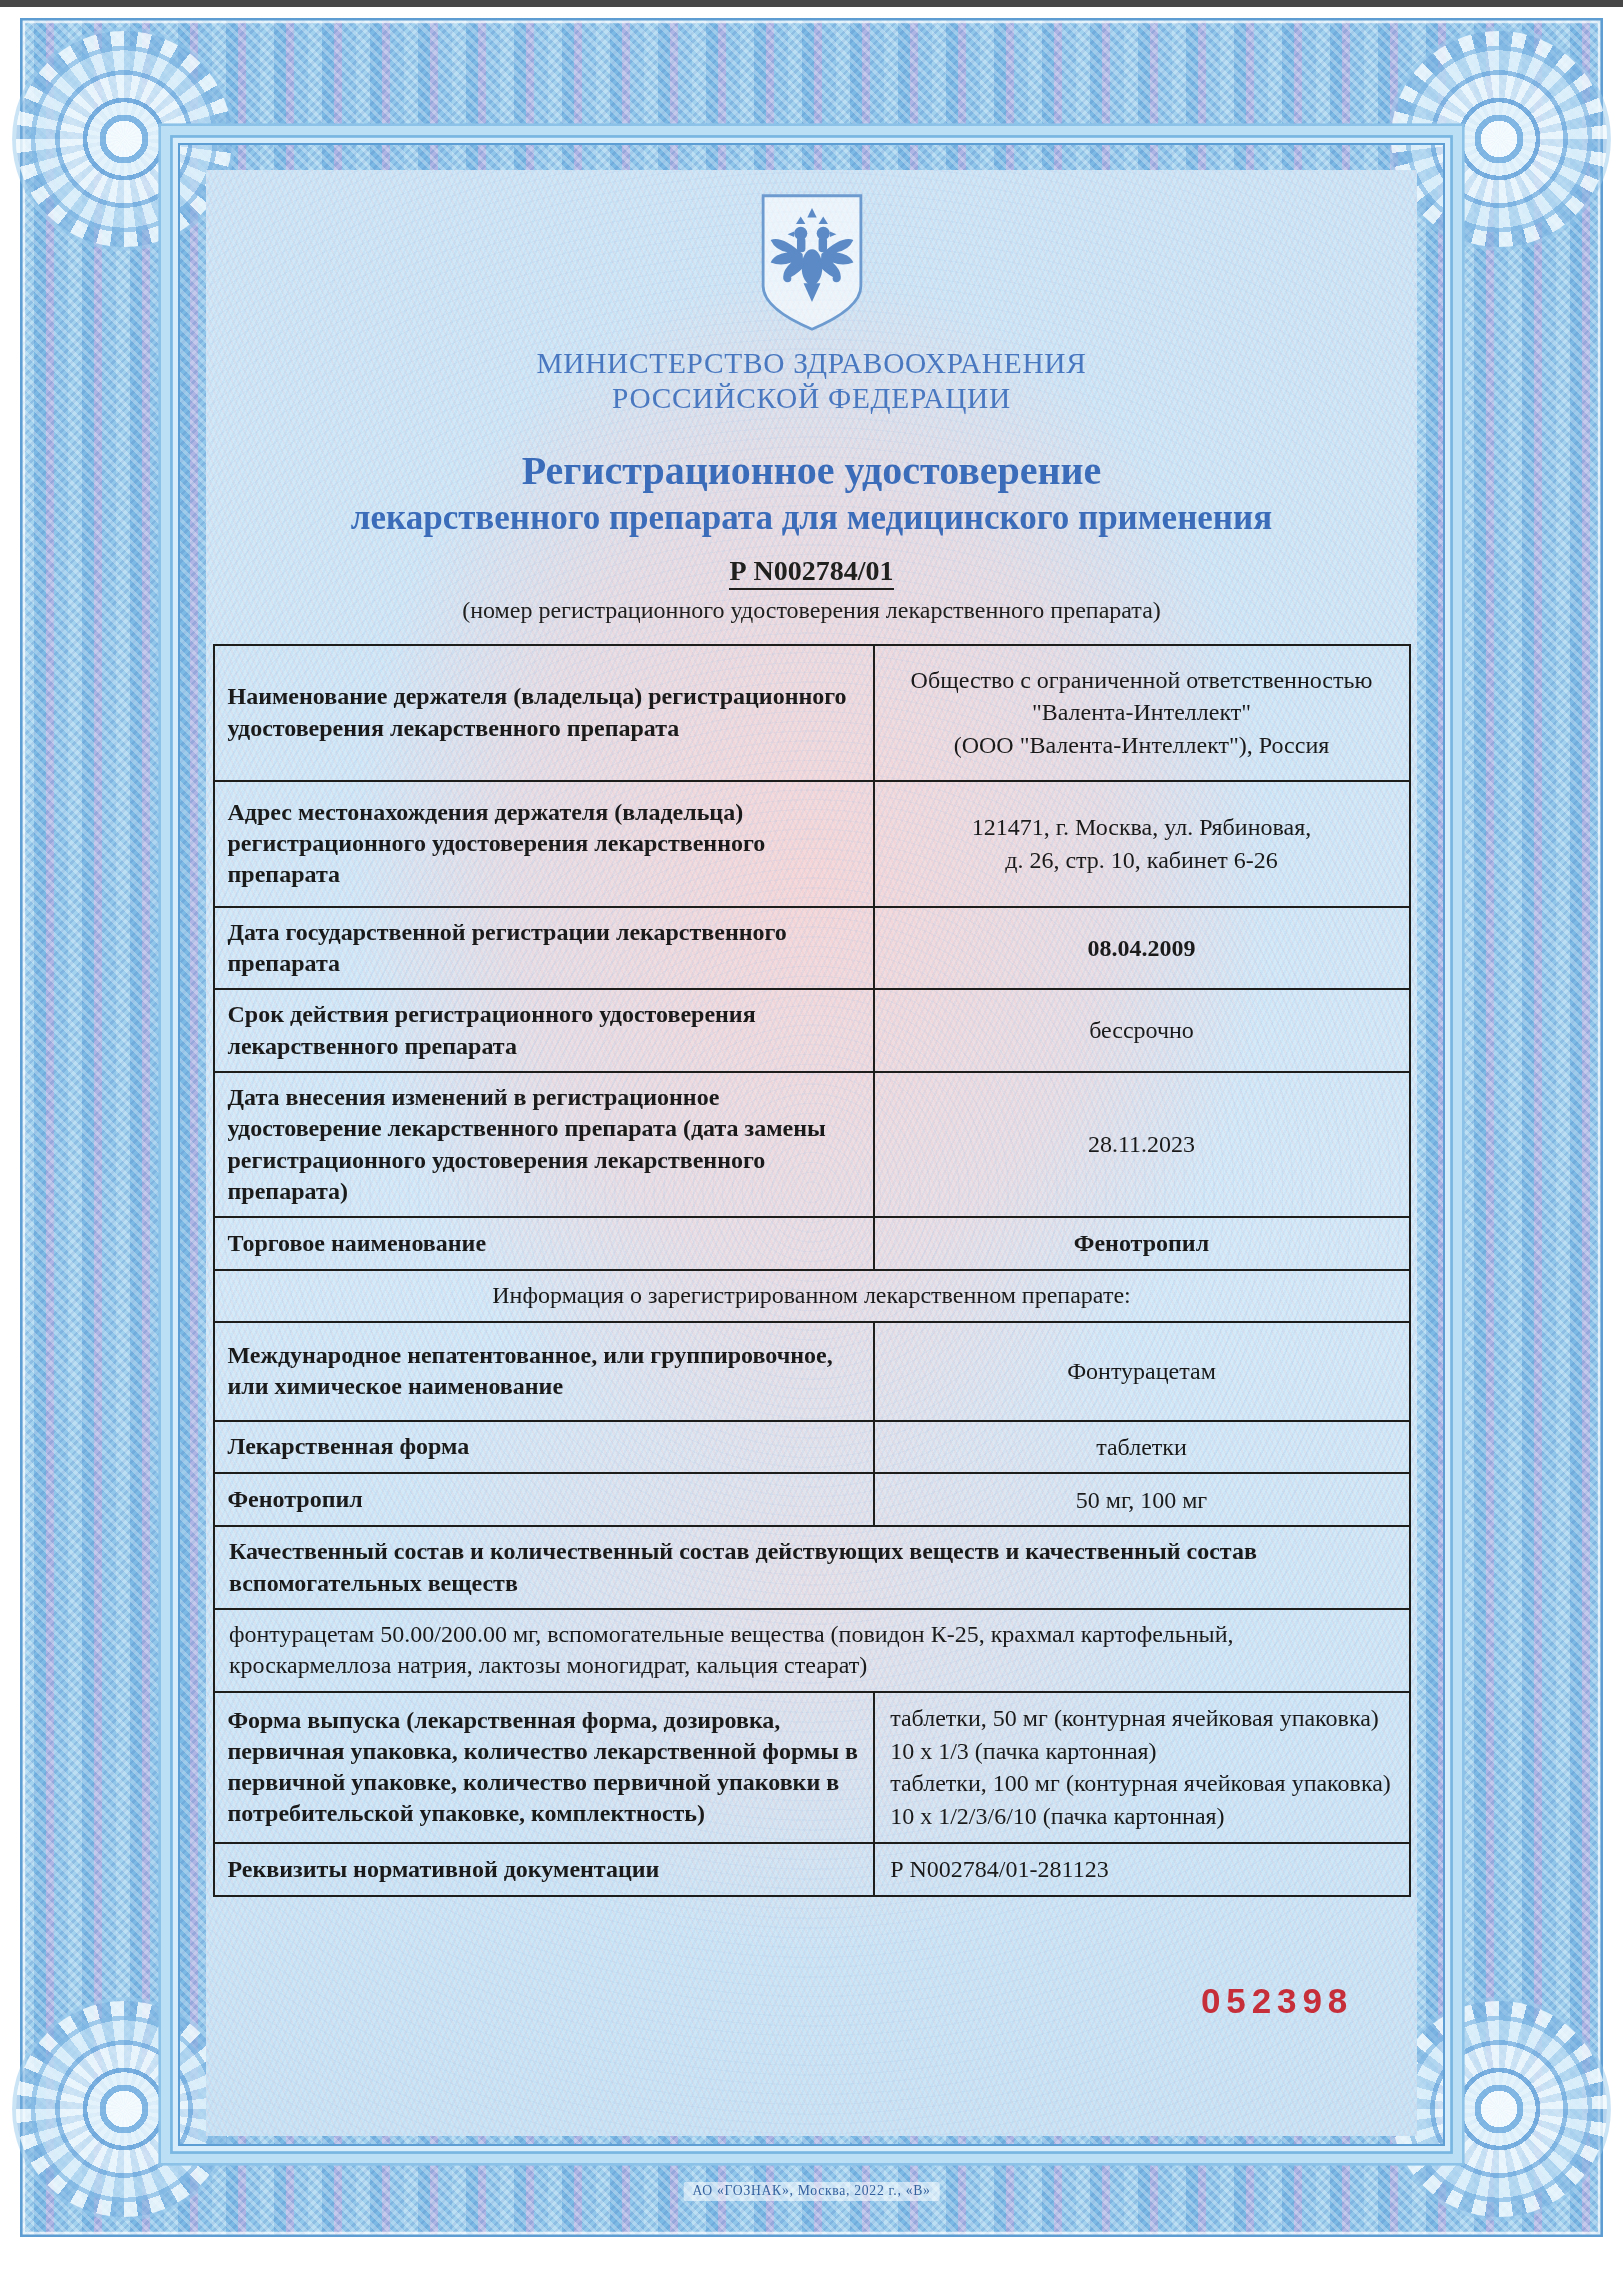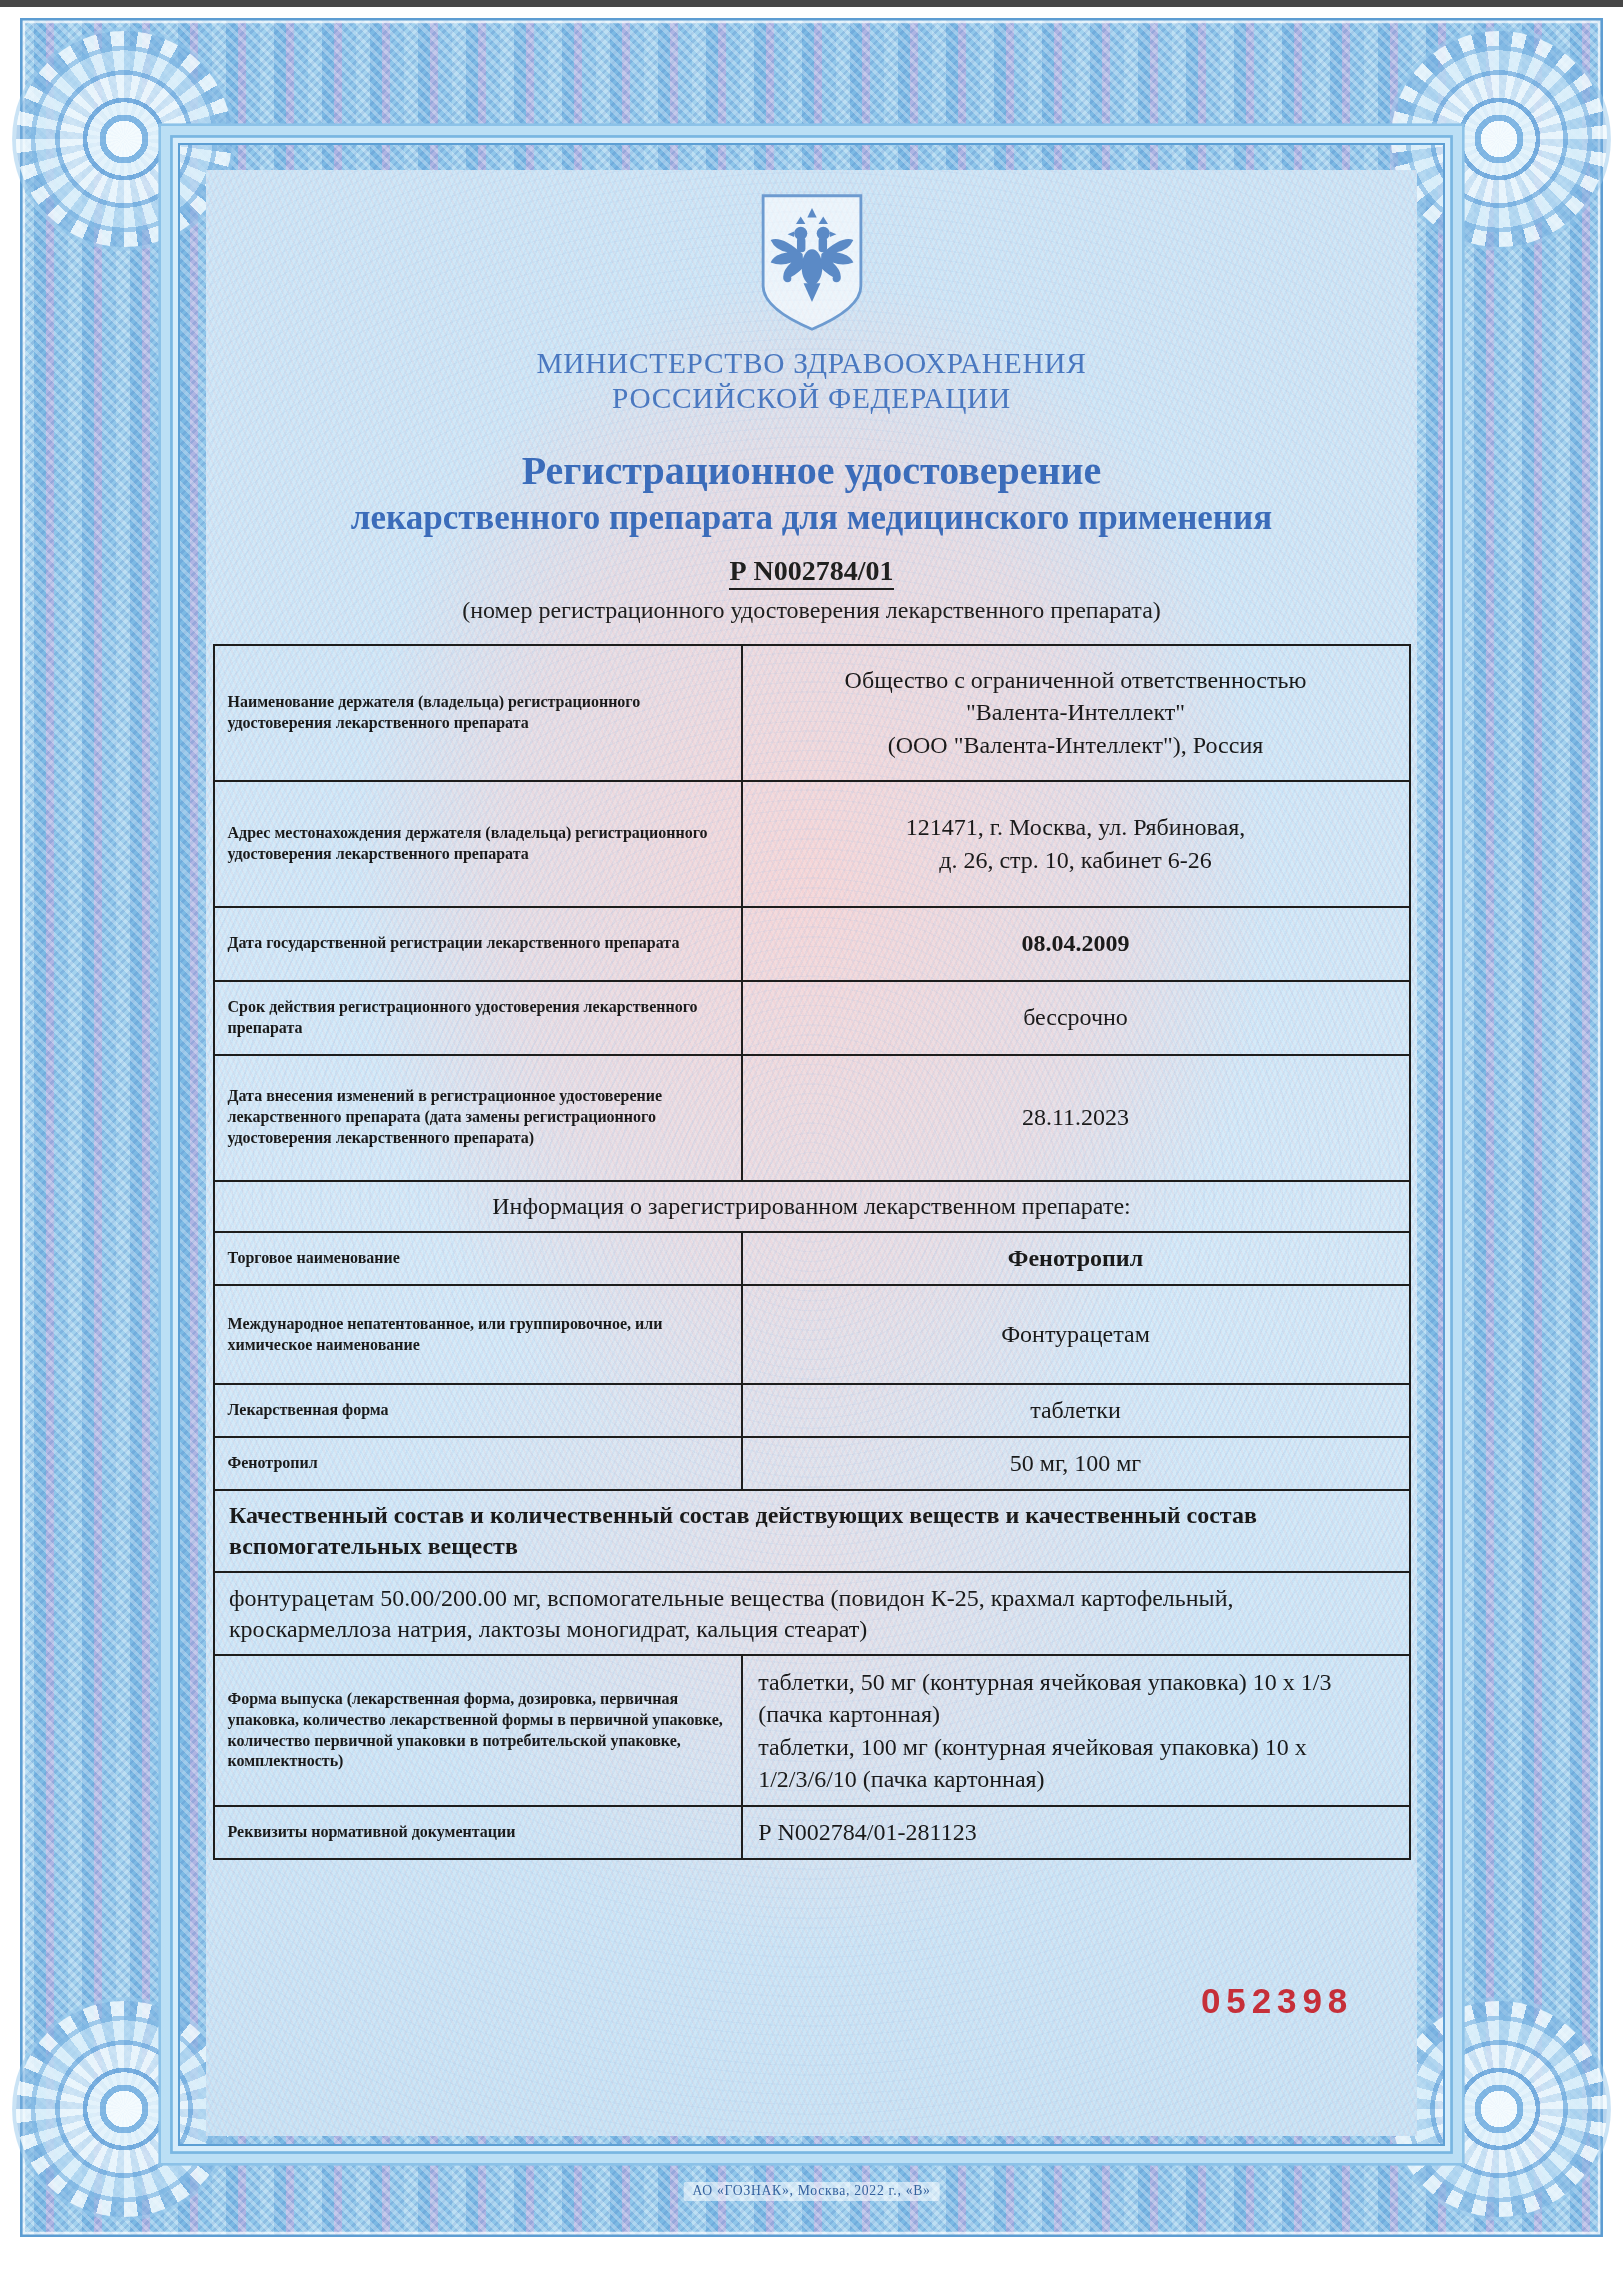--- a/index.html
+++ b/index.html
@@ -66,22 +66,22 @@
 
   
   .doc-table{
     width:1194px;margin:19.6px auto 0;
     border:2.6px solid #1d1d1c;
     border-bottom:none;
     text-align:left;
   }
   .row{display:flex;border-bottom:2.6px solid #1d1d1c;}
   .cell-l{
-    width:528px;box-sizing:border-box;padding:9.2px 13px;
-    font-weight:bold;font-size:16px;line-height:1.3;
+    width:660px;box-sizing:border-box;padding:9.2px 13px;
+    font-weight:bold;font-size:24px;line-height:1.3;
     border-right:2px solid #1d1d1c;
     display:flex;flex-direction:column;justify-content:center;
   }
   .cell-r{
     flex:1;box-sizing:border-box;padding:9.2px 15.7px;
     font-size:24px;line-height:1.35;
     display:flex;flex-direction:column;justify-content:center;
     text-align:center;white-space:pre-line;
   }
   .cell-full{
@@ -184,27 +184,27 @@
       <div class="row r4">
         <div class="cell-l">Срок действия регистрационного удостоверения лекарственного препарата</div>
         <div class="cell-r">бессрочно</div>
       </div>
 
       <div class="row r5">
         <div class="cell-l">Дата внесения изменений в регистрационное удостоверение лекарственного препарата (дата замены регистрационного удостоверения лекарственного препарата)</div>
         <div class="cell-r">28.11.2023</div>
       </div>
 
-      <div class="row r6">
-        <div class="cell-full center">Информация о зарегистрированном лекарственном препарате:</div>
-      </div>
-
       <div class="row r7">
         <div class="cell-l">Торговое наименование</div>
         <div class="cell-r bold">Фенотропил</div>
+      </div>
+
+      <div class="row r6">
+        <div class="cell-full center">Информация о зарегистрированном лекарственном препарате:</div>
       </div>
 
       <div class="row r8">
         <div class="cell-l">Международное непатентованное, или группировочное, или химическое наименование</div>
         <div class="cell-r">Фонтурацетам</div>
       </div>
 
       <div class="row r9">
         <div class="cell-l">Лекарственная форма</div>
         <div class="cell-r">таблетки</div>

